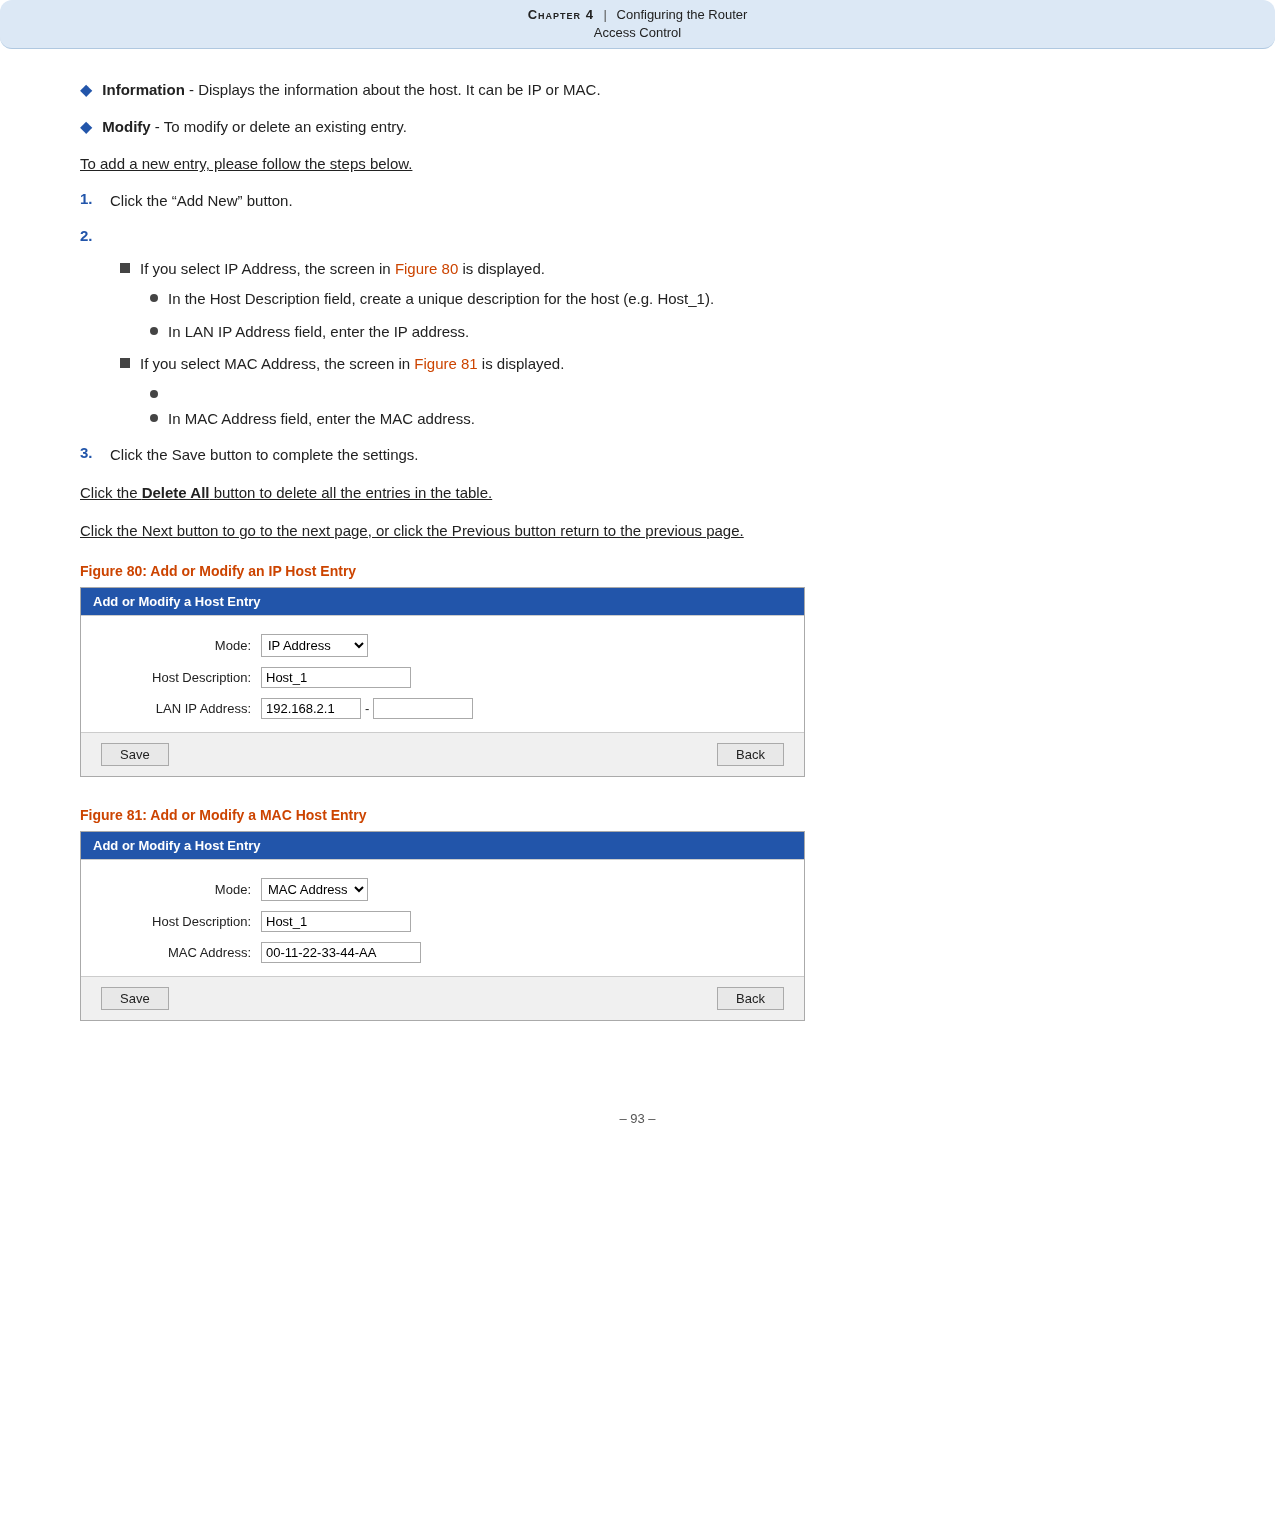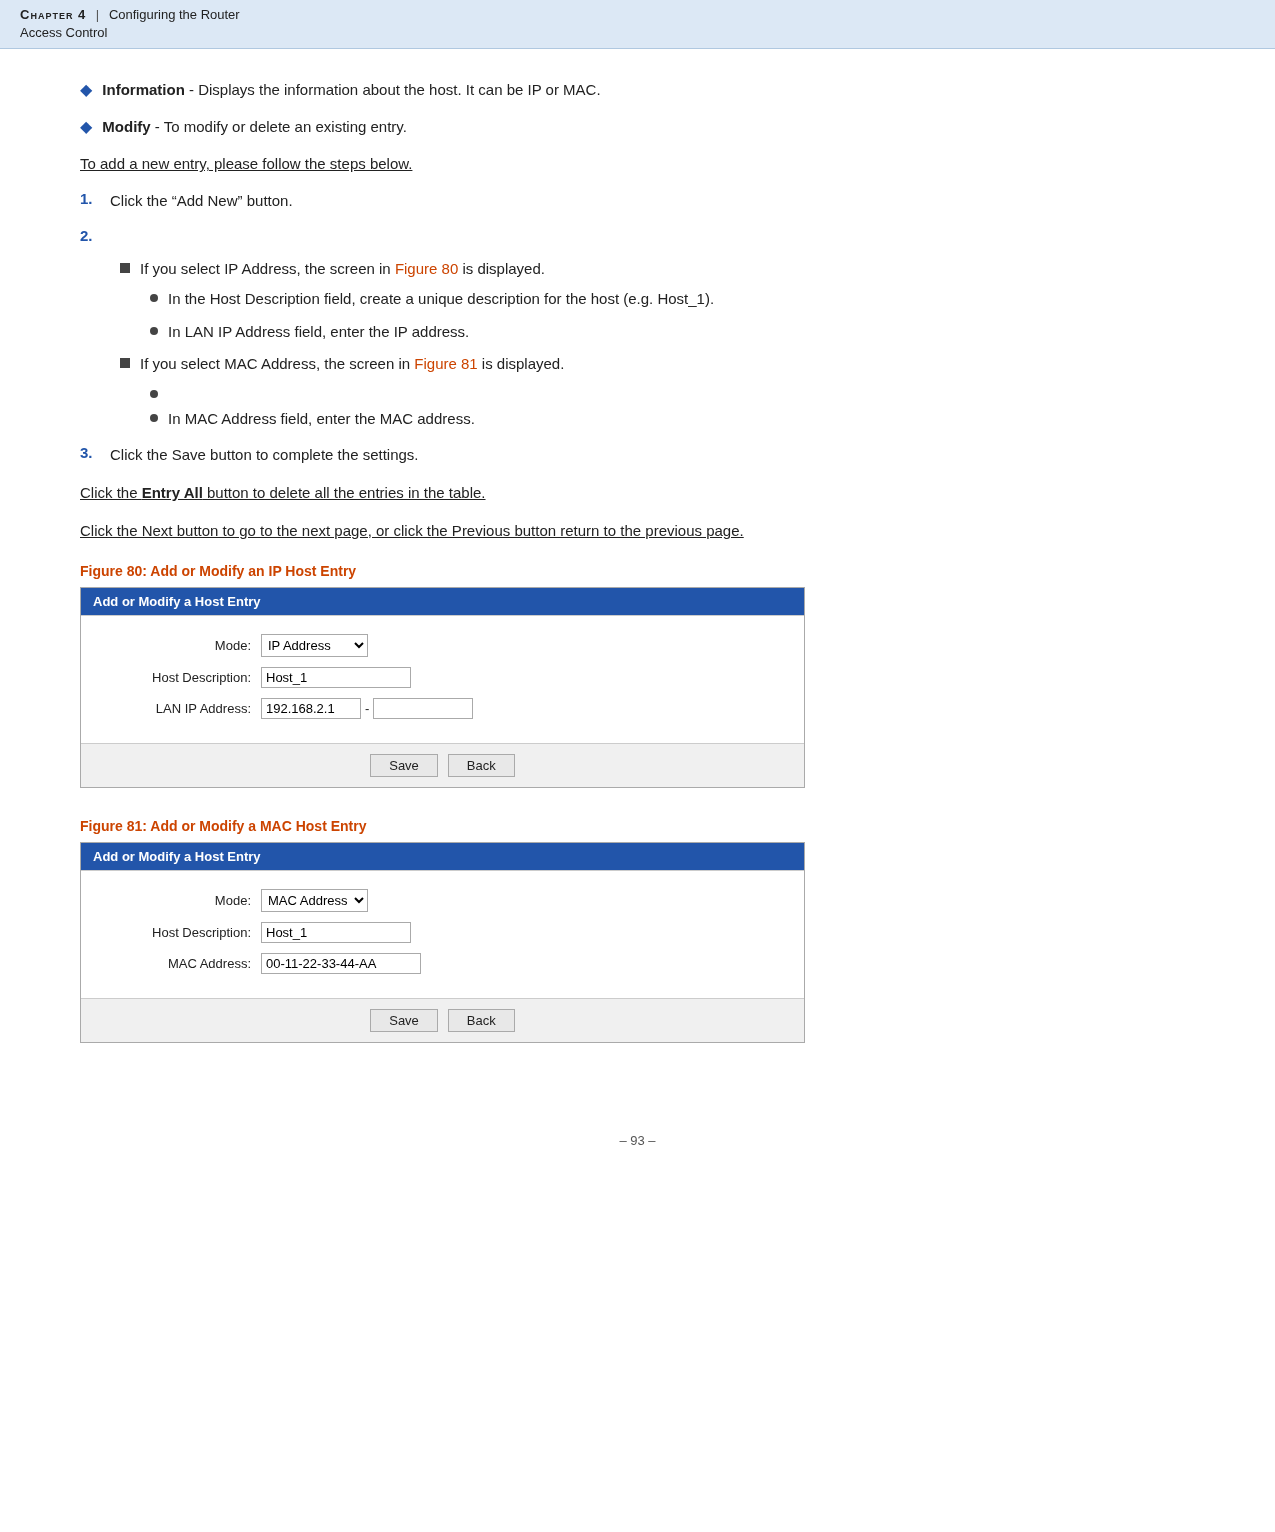--- a/index.html
+++ b/index.html
@@ -9,23 +9,24 @@
       background: #fff;
       color: #222;
       width: 1275px;
       min-height: 1532px;
     }
 
     
     .page-header {
       background: #dce8f5;
       padding: 6px 20px 6px 20px;
-      text-align: left;
+      text-align: center;
       border-bottom: 1px solid #b0c8e0;
       line-height: 1.4;
+      border-radius: 12px;
     }
     .page-header .chapter-line {
       font-size: 13px;
       color: #222;
     }
     .page-header .chapter-label {
       font-weight: bold;
       font-variant: small-caps;
       letter-spacing: 1px;
     }
@@ -166,21 +167,21 @@
       margin-bottom: 30px;
     }
     .figure-header {
       background: #2255aa;
       color: #fff;
       font-size: 13px;
       font-weight: bold;
       padding: 6px 12px;
     }
     .figure-body {
-      padding: 18px 20px 14px 20px;
+      padding: 18px 20px 3px 20px;
       border-top: 1px solid #ccc;
     }
     .figure-row {
       display: flex;
       align-items: center;
       margin-bottom: 10px;
     }
     .figure-label {
       text-align: right;
       width: 160px;
@@ -216,21 +217,21 @@
       margin: 0 4px;
       font-size: 13px;
     }
     .figure-input-ip2 {
       width: 100px;
     }
     .figure-footer {
       border-top: 1px solid #ccc;
       padding: 10px 20px;
       display: flex;
-      justify-content: center;
+      justify-content: space-between;
       gap: 10px;
       background: #f0f0f0;
     }
     .figure-btn {
       border: 1px solid #aaa;
       background: #e8e8e8;
       font-size: 13px;
       padding: 3px 18px;
       cursor: pointer;
       color: #222;
@@ -319,21 +320,21 @@
     </div>
 
   </div>
 
   <div class="numbered-step">
     <span class="step-num">3.</span>
     <span class="step-text">Click the Save button to complete the settings.</span>
   </div>
 
   <p class="para">
-    Click the <strong>Entry All</strong> button to delete all the entries in the table.
+    Click the <strong>Delete All</strong> button to delete all the entries in the table.
   </p>
 
   <p class="para">Click the Next button to go to the next page, or click the Previous button return to the previous page.</p>
 
   <div class="figure-caption">Figure 80:  Add or Modify an IP Host Entry</div>
   <div class="figure-box">
     <div class="figure-header">Add or Modify a Host Entry</div>
     <div class="figure-body">
       <div class="figure-row">
         <div class="figure-label">Mode:</div>

